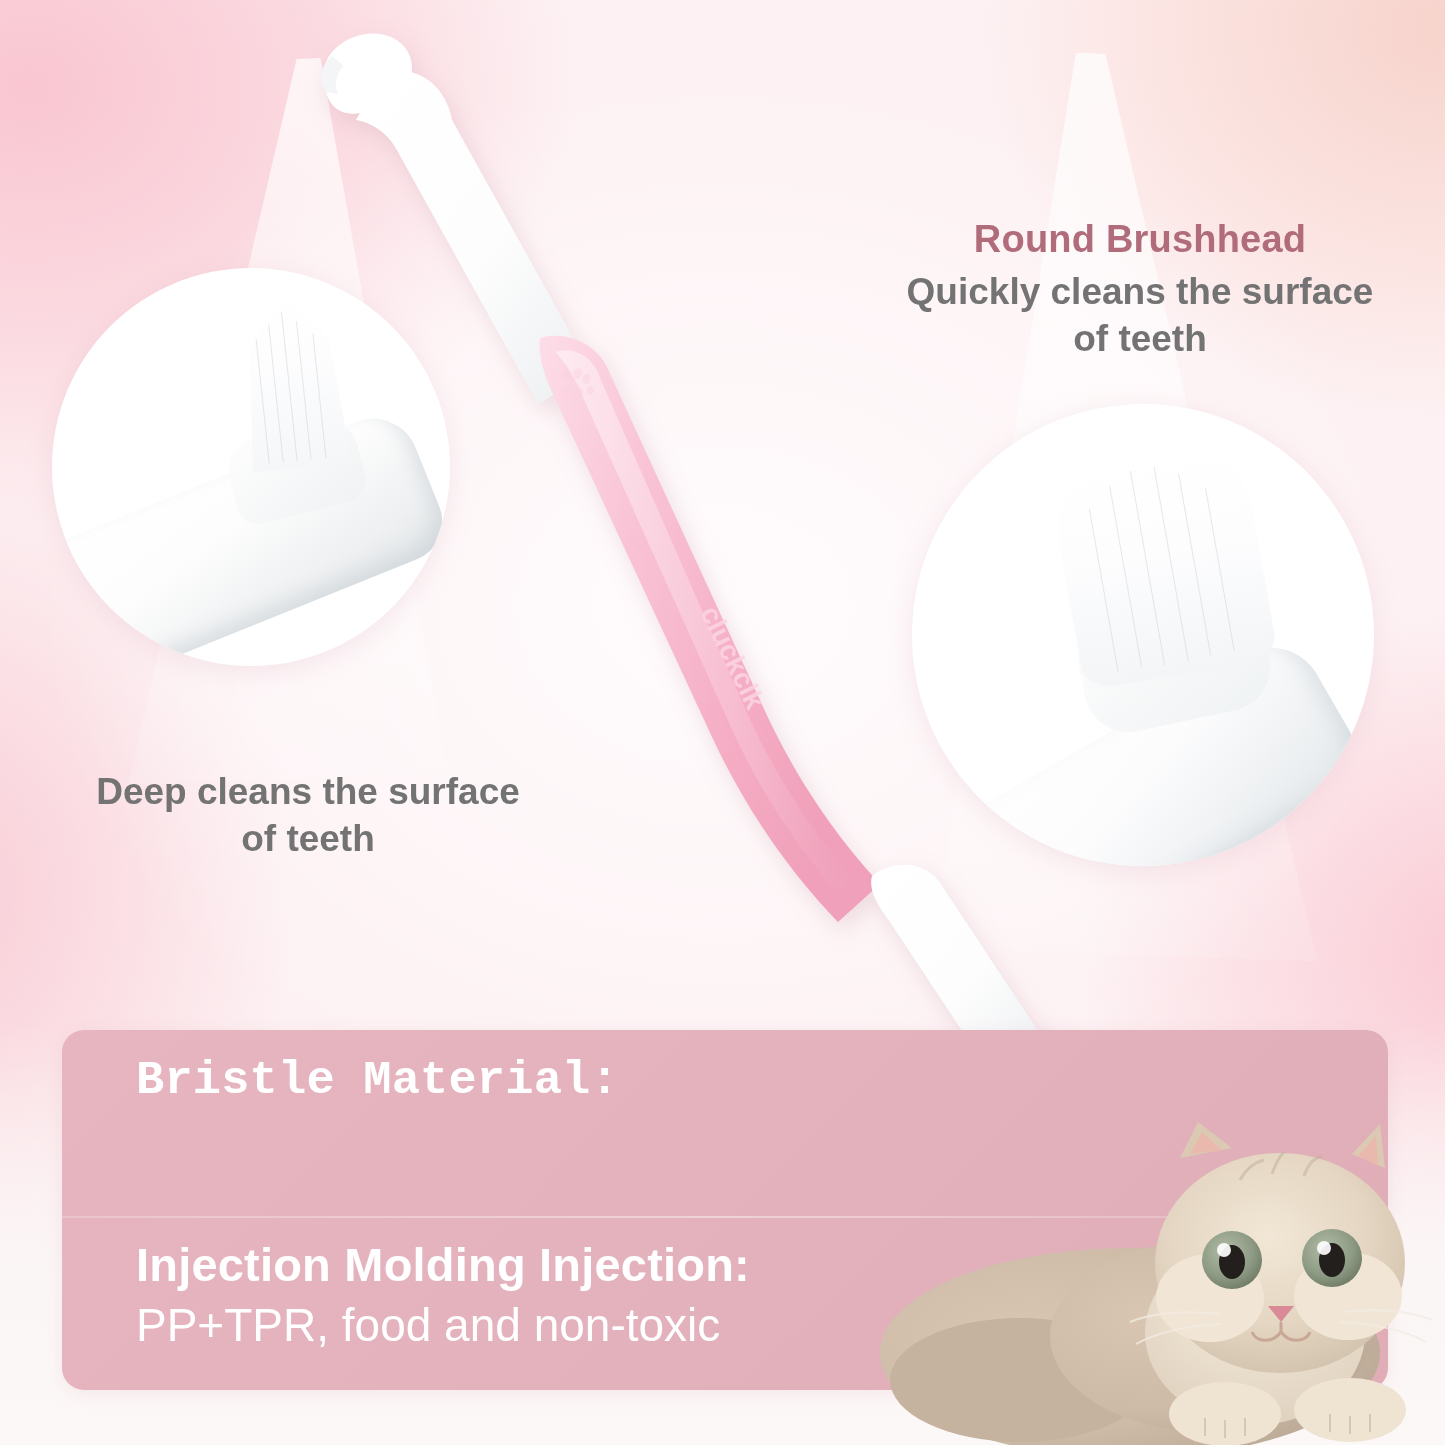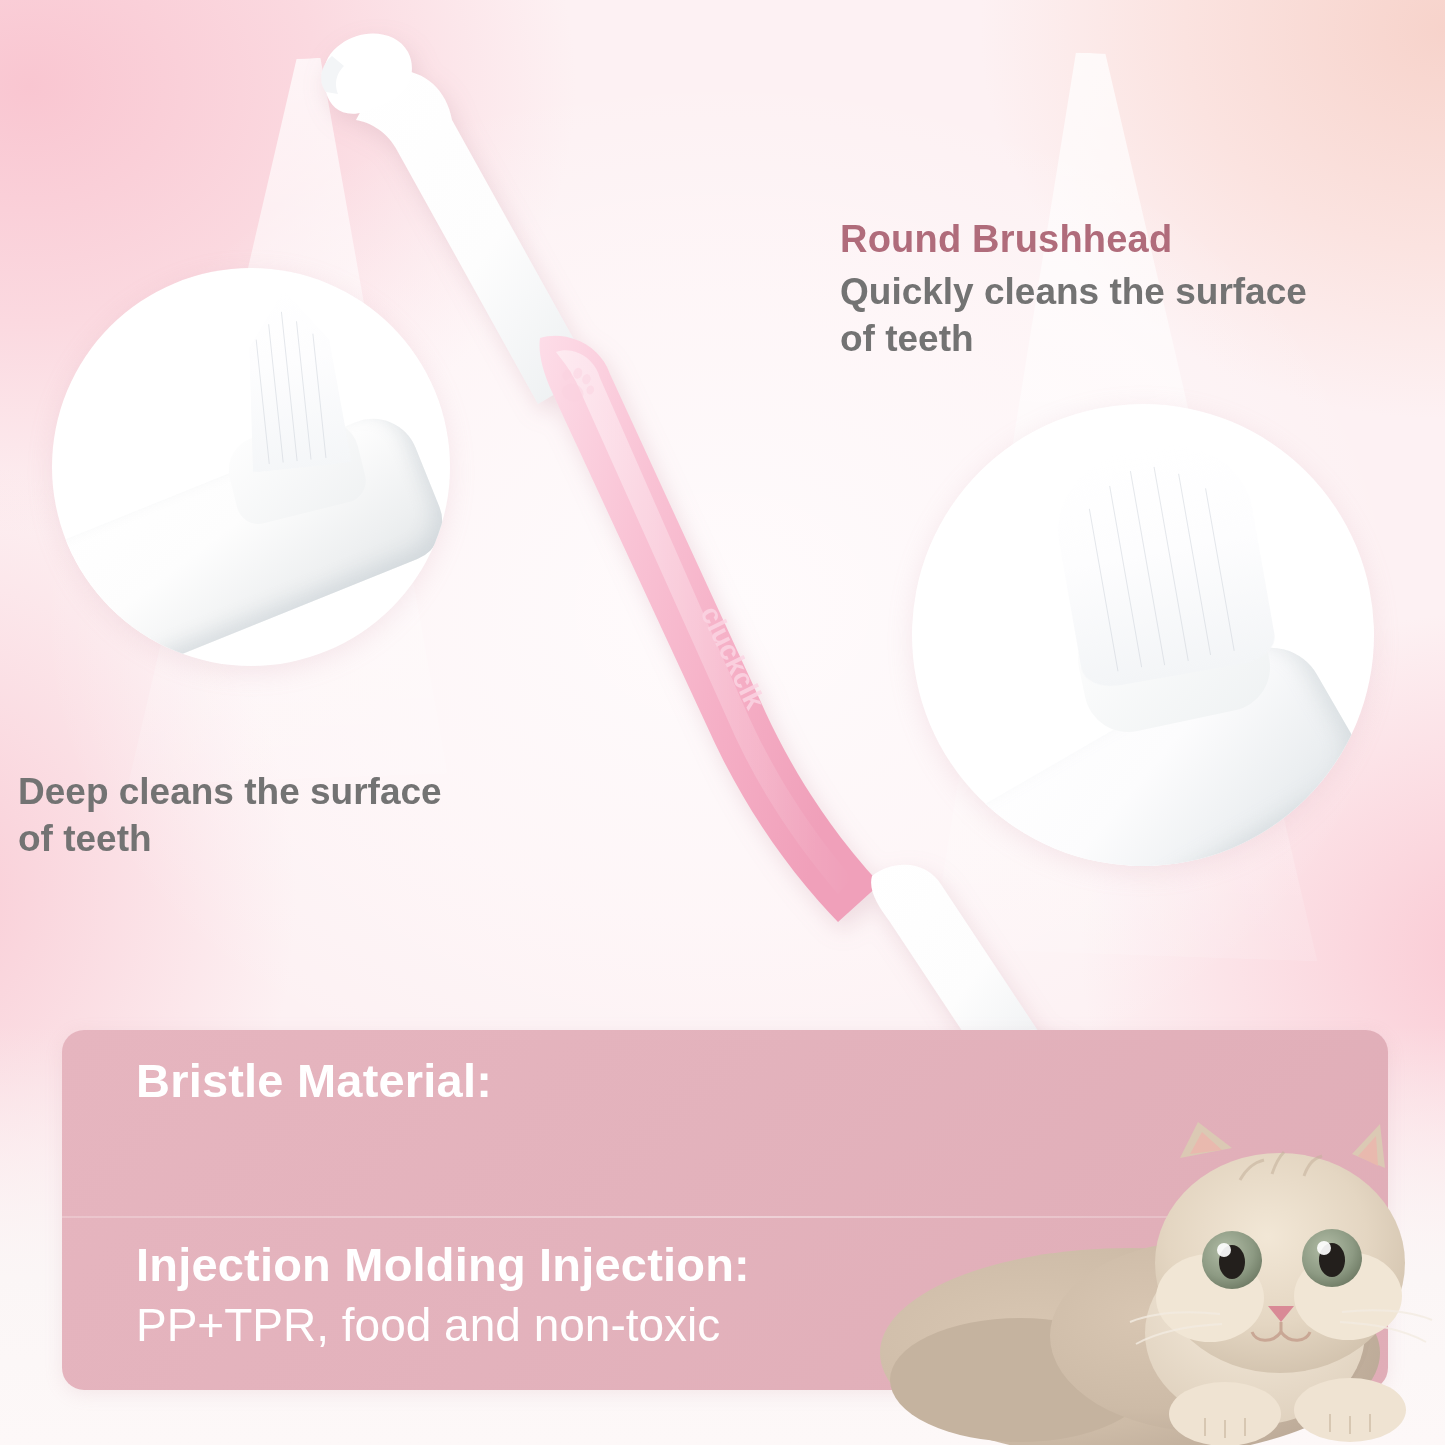--- a/index.html
+++ b/index.html
@@ -87,36 +87,36 @@
     background:linear-gradient(180deg,#ffffff 0%,#fdfdfe 45%,#f3f5f7 100%);
     border-radius:46% 46% 18% 18% / 34% 34% 10% 10%;
     transform:rotate(-10deg);
     filter:blur(.4px);
   }
 
   
   #brush{position:absolute;left:0;top:0;width:1445px;height:1445px;pointer-events:none;}
 
   
-  .feature{position:absolute;text-align:left;color:#b4717f;}
+  .feature{position:absolute;text-align:center;color:#b4717f;}
   .feature .ttl{font-weight:bold;font-size:38px;letter-spacing:.2px;color:#b06c7b;
                 margin:0 0 6px 0;line-height:1.15;}
   .feature .sub{font-size:37px;line-height:1.28;color:#737373;font-weight:700;}
   #feature-round{left:840px;top:218px;width:600px;}
   #feature-point{left:18px;top:768px;width:580px;}
 
   
   #panel{position:absolute;left:62px;top:1030px;width:1326px;height:360px;
          border-radius:22px;
          background:linear-gradient(135deg,#e6b5bf 0%,#e3b2bc 45%,#e0adb7 100%);
          box-shadow:0 4px 18px rgba(200,150,162,.16);overflow:hidden;}
   #panel-divider{position:absolute;left:0;top:186px;width:100%;height:2px;
                  background:linear-gradient(to right,rgba(255,255,255,.22),rgba(255,255,255,.42),rgba(255,255,255,.10));}
   .mat{position:absolute;left:74px;color:#ffffff;}
-  #mat-0{top:22px;}
+  #mat-0{top:22px;font-family:Liberation Mono, monospace;}
   #mat-1{top:206px;}
   .mat .mt{font-weight:bold;font-size:47px;line-height:1.22;letter-spacing:.2px;margin:0;}
   .mat .mv{font-size:46px;line-height:1.25;font-weight:400;margin:4px 0 0 0;}
 
   
   #cat-wrap{position:absolute;left:880px;top:1118px;width:565px;height:327px;overflow:hidden;}
 </style>
 </head>
 <body>
 

